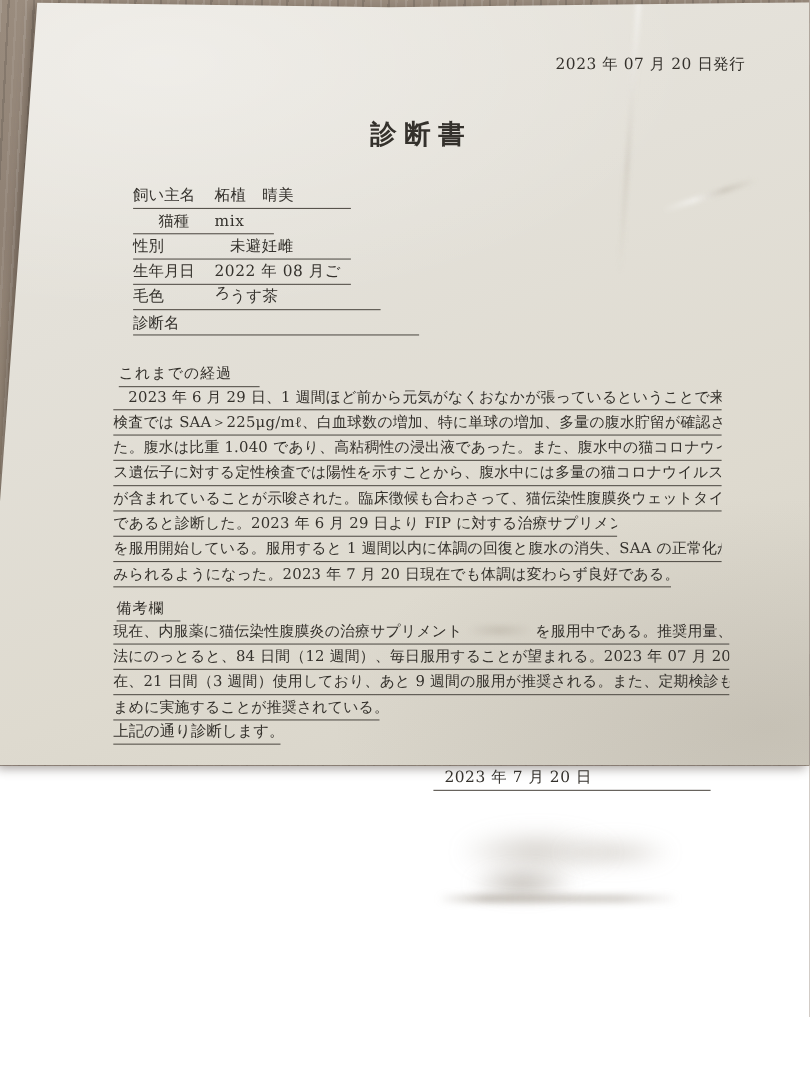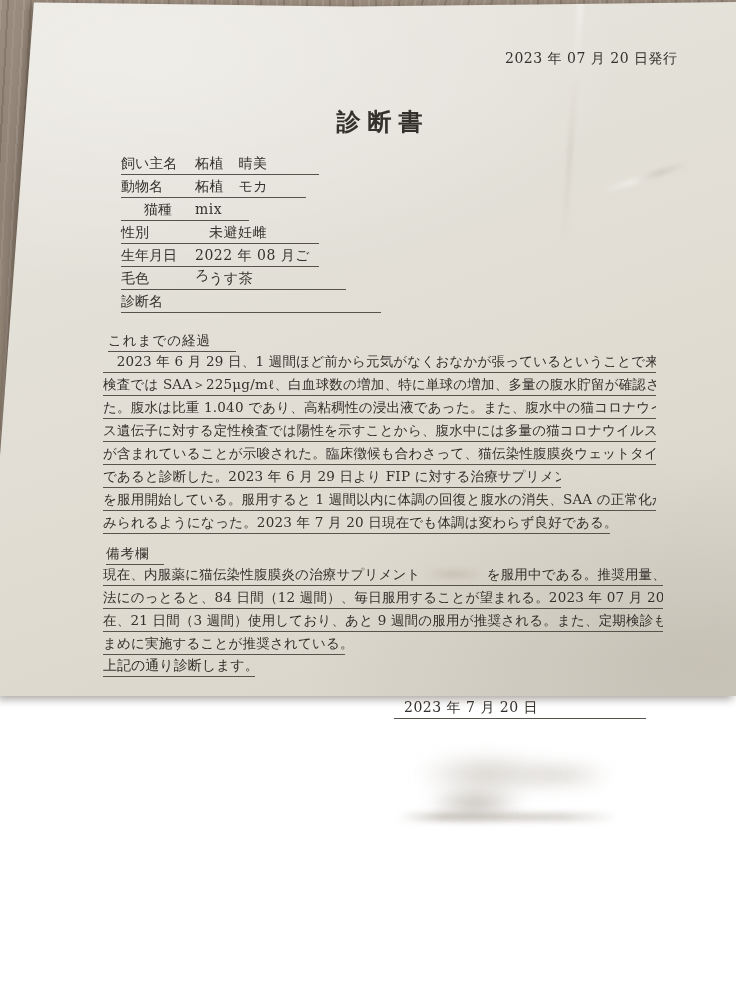--- a/index.html
+++ b/index.html
@@ -44,26 +44,26 @@
 
   .content{position:absolute;inset:0;color:#34312c;}
 
   .issue-date{position:absolute;left:505px;top:50px;font-size:14px;letter-spacing:0.5px;}
 
   .doc-title{
     position:absolute;left:103px;top:106px;width:553px;
     text-align:center;font-size:24px;font-weight:600;letter-spacing:7px;padding-left:7px;box-sizing:border-box;
   }
 
-  .fields{position:absolute;left:121px;top:153px;font-size:14px;}
+  .fields{position:absolute;left:121px;top:168px;font-size:14px;}
   .field-row{display:flex;height:21px;line-height:20px;border-bottom:1px solid #57534c;margin-bottom:1px;}
   .field-label{width:74px;flex:none;}
   .field-value{letter-spacing:0.5px;}
   .fw-1{width:198px;} .fw-2{width:185px;} .fw-3{width:128px;text-align:center;} .fw-4{width:198px;}
-  .fw-5{width:198px;} .fw-6{width:225px;} .fw-7{width:260px;} .vpad-md{padding-left:14px;}
+  .fw-5{width:198px;} .fw-6{width:225px;} .fw-7{width:260px;align-items:center;} .vpad-md{padding-left:14px;}
 
   .section-heading{
     position:absolute;font-size:13.5px;line-height:19px;height:20px;
     border-bottom:1px solid #57534c;letter-spacing:1px;
   }
   .history-heading{left:108px;top:331px;width:128px;}
   .remarks-heading{left:106px;top:544px;width:58px;}
 
   .para{position:absolute;font-size:13.5px;letter-spacing:0.2px;}
   .history-lines{left:103px;top:351px;width:553px;}
@@ -119,24 +119,20 @@
 
     <div class="issue-date">2023 年 07 月 20 日発行</div>
 
     <div class="doc-title">診断書</div>
 
     <div class="fields">
       <div class="field-row fw-1">
         <span class="field-label">飼い主名</span>
         <span class="field-value">柘植　晴美</span>
       </div>
-      <div class="field-row fw-2">
-        <span class="field-label">動物名</span>
-        <span class="field-value">柘植　モカ</span>
-      </div>
       <div class="field-row fw-3">
         <span class="field-label">猫種</span>
         <span class="field-value">mix</span>
       </div>
       <div class="field-row fw-4">
         <span class="field-label">性別</span>
         <span class="field-value vpad-md">未避妊雌</span>
       </div>
       <div class="field-row fw-5">
         <span class="field-label">生年月日</span>

